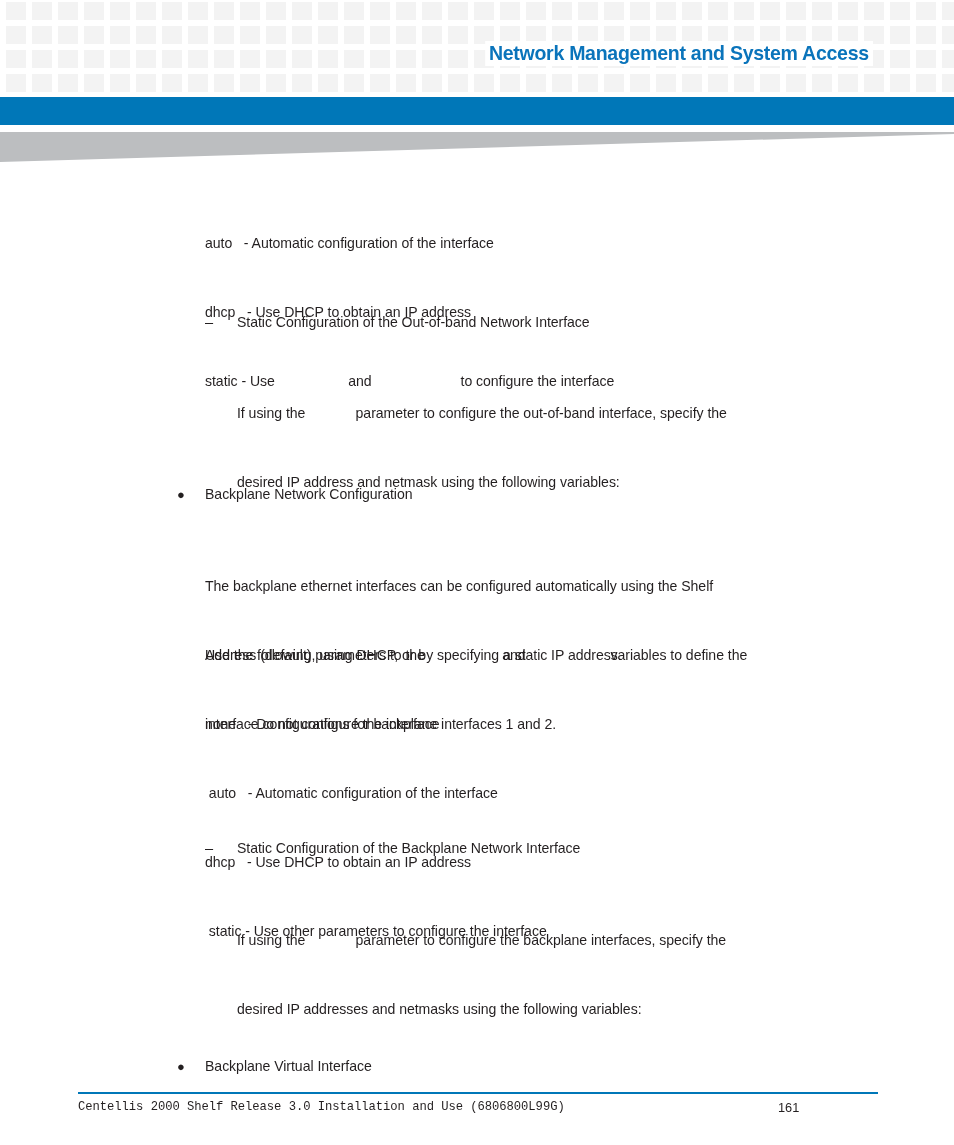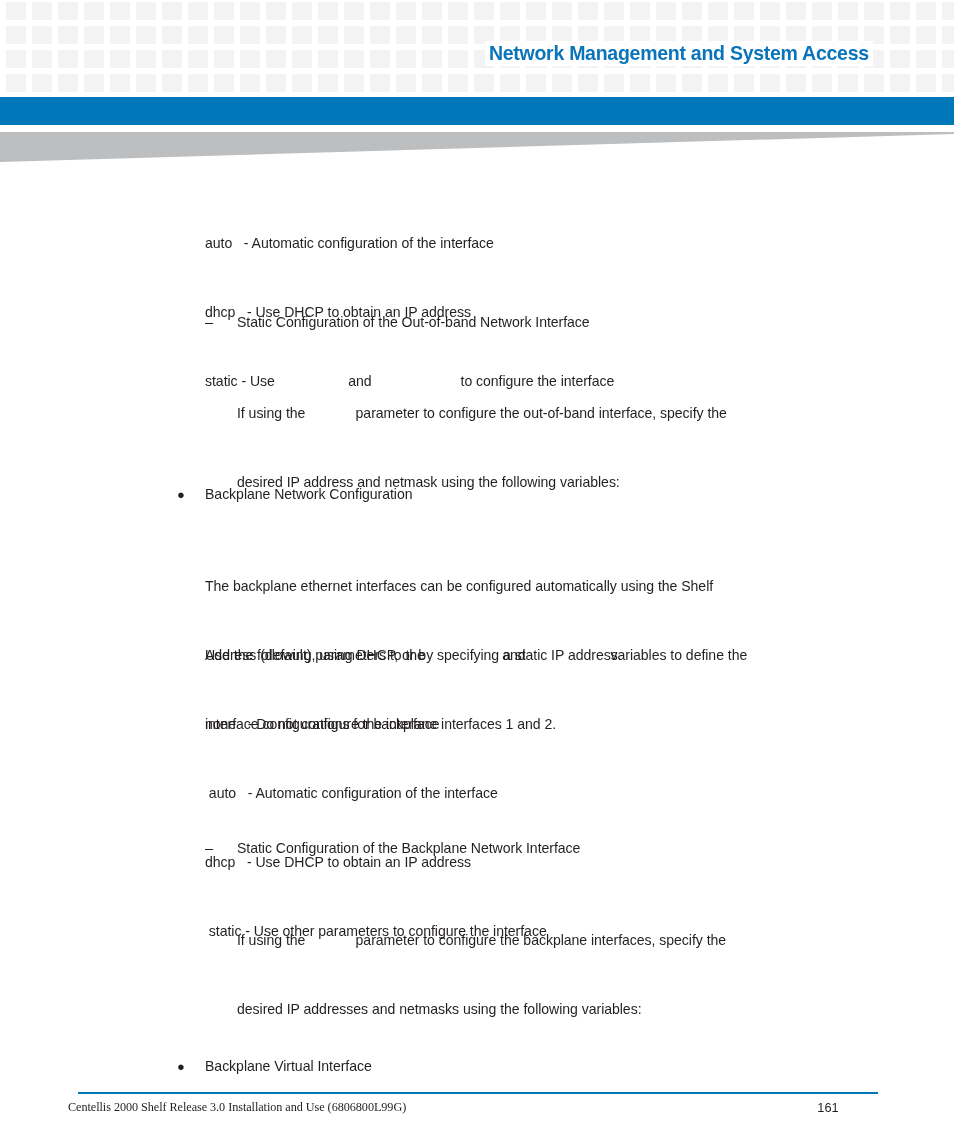--- a/index.html
+++ b/index.html
@@ -131,35 +131,35 @@
   .footer-rule {
     position: absolute;
     left: 78px;
     top: 1092px;
     width: 800px;
     height: 2px;
     background: #0077b8;
   }
   .footer-text {
     position: absolute;
-    left: 68px;
+    left: 78px;
     top: 1099px;
-    font-family: Liberation Serif, serif;
+    font-family: Liberation Mono, monospace;
     font-size: 12.2px;
     line-height: 17px;
     color: #231f20;
     white-space: nowrap;
     letter-spacing: -0.05px;
   }
   .footer-page {
     position: absolute;
     top: 1099px;
     left: 778px;
     width: 100px;
-    text-align: center;
+    text-align: left;
     font-family: "Liberation Sans", sans-serif;
     font-size: 12.8px;
     line-height: 17px;
     color: #231f20;
   }
 </style>
 </head>
 <body>
 
 <div class="page-header">

